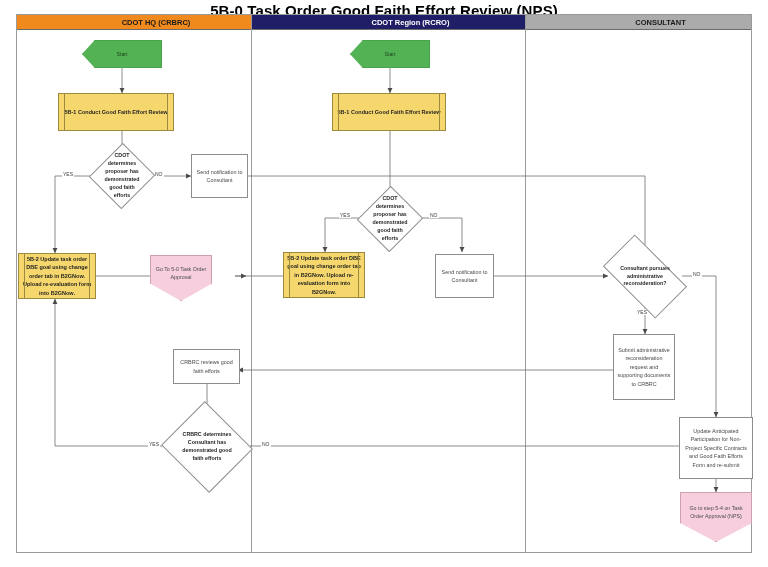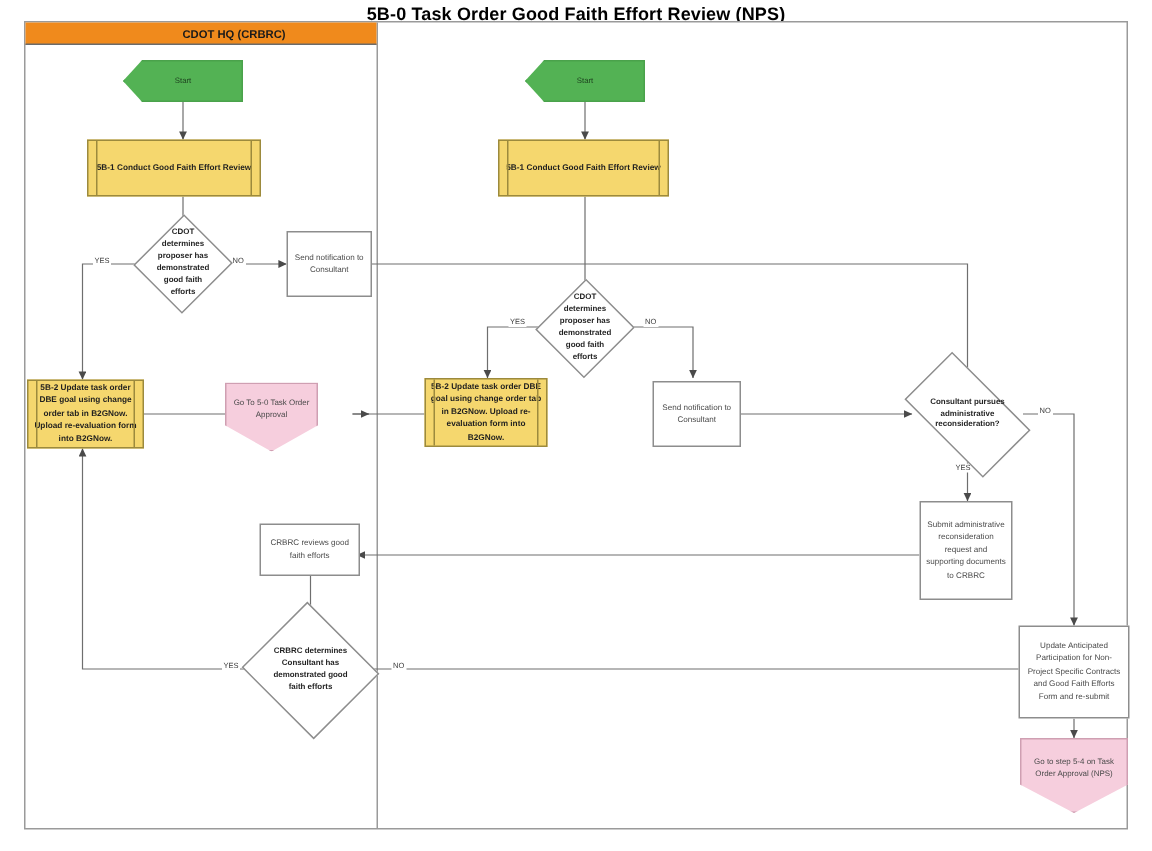--- a/index.html
+++ b/index.html
@@ -8,21 +8,21 @@
     background:#ffffff;
     font-family:"Liberation Sans", sans-serif;
     overflow:hidden;
   }
   #root{position:relative;width:768px;height:567px;}
 
   
   .title{
     position:absolute;left:0;top:2px;width:768px;
     text-align:center;
-    font-size:12px;font-weight:bold;color:#000;
+    font-size:15px;font-weight:bold;color:#000;
     letter-spacing:.1px;
   }
 
   
   .lanes{
     position:absolute;left:16px;top:14px;
     width:736px;height:539px;
     border:1px solid #9a9a9a;
     box-sizing:border-box;
     background:#fff;
@@ -119,20 +119,26 @@
 </head>
 <body>
 
 <div id="root">
 
   <div class="title">5B-0 Task Order Good Faith Effort Review (NPS)</div>
 
   <div class="lanes">
     <div class="lane l1">
       <div class="lane-head">CDOT HQ (CRBRC)</div>
+    </div>
+    <div class="lane l2">
+      <div class="lane-head">CDOT Region (RCRO)</div>
+    </div>
+    <div class="lane l3">
+      <div class="lane-head">CONSULTANT</div>
     </div>
   </div>
 
   <svg id="wires">
     <defs>
       <marker id="ah" markerWidth="7" markerHeight="7" refX="5.4" refY="2.6" orient="auto" markerUnits="userSpaceOnUse">
         <path d="M0,0 L5.6,2.6 L0,5.2 z" fill="#4a4a4a"></path>
       </marker>
     </defs>
     <g stroke="#6e6e6e" stroke-width="0.8" fill="none">

